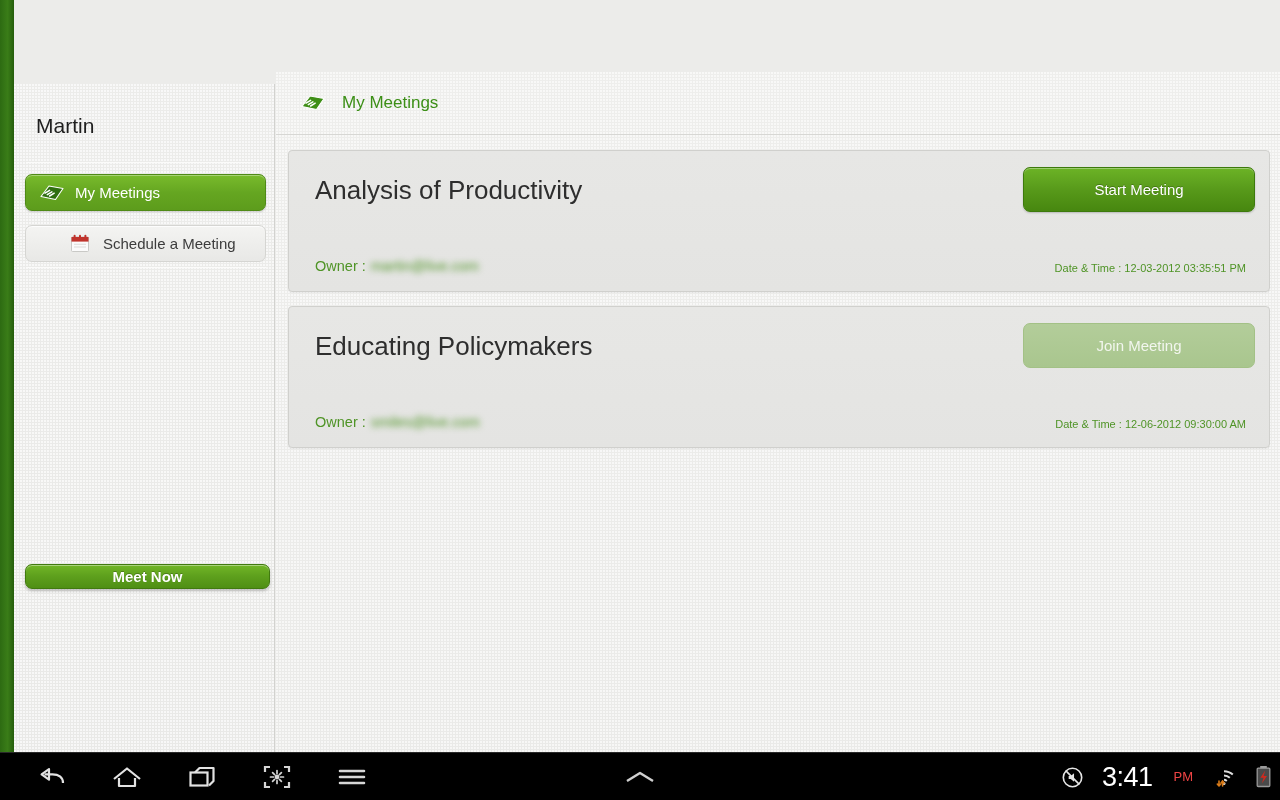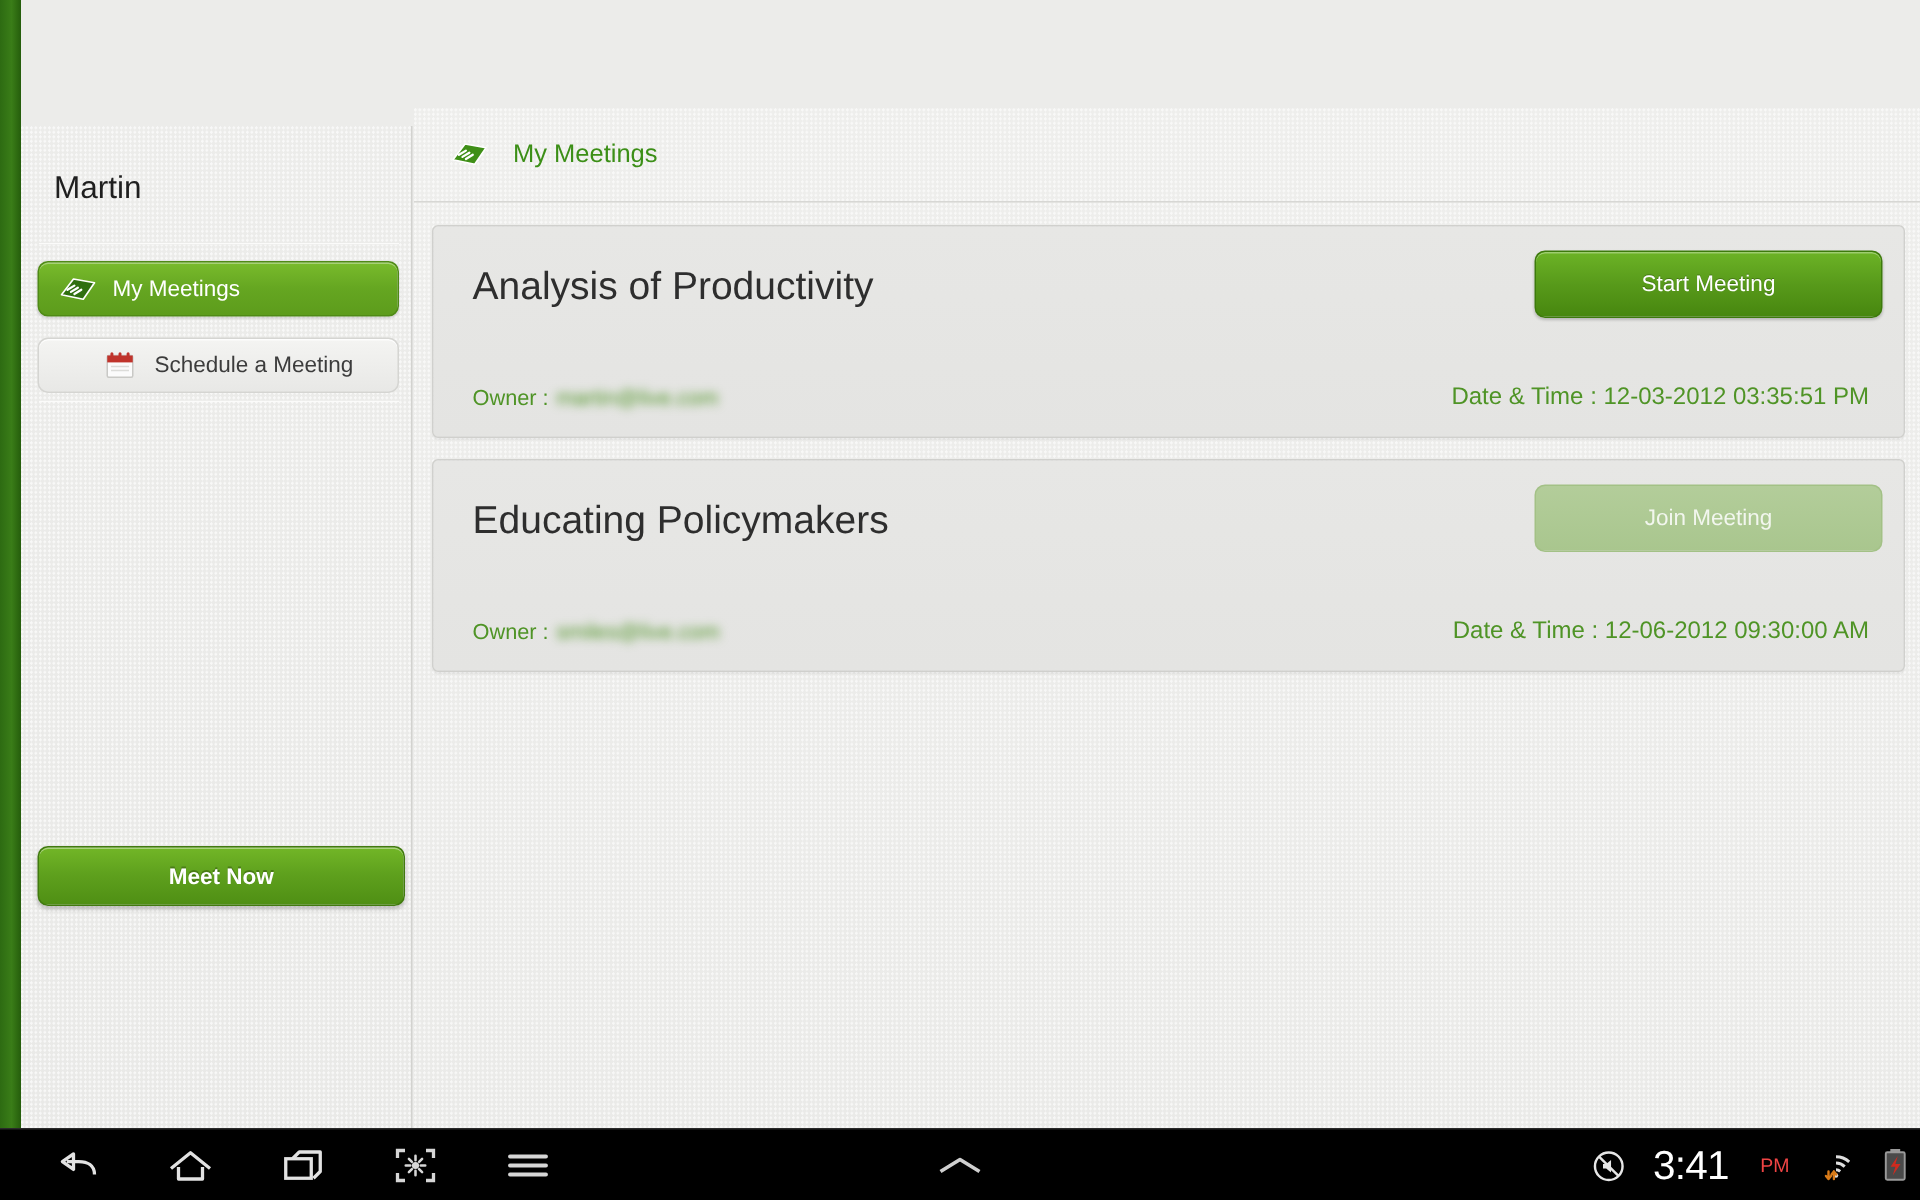--- a/index.html
+++ b/index.html
@@ -161,21 +161,21 @@
     flex: none;
   }
   .nav-label { font-size: 15px; }
   .nav-item.active .nav-label { color: #ffffff; }
   .nav-item.plain .nav-label { color: #3c3c3c; }
 
   
   .meet-now {
     position: absolute;
     left: 11px; top: 480px;
-    width: 245px; height: 40px;
+    width: 245px; height: 25px;
     border-radius: 7px;
     background: linear-gradient(to bottom, #72b627 0%, #5ea01d 48%, #4f8f14 100%);
     border: 1px solid #417a0f;
     box-shadow: inset 0 1px 0 rgba(255,255,255,.4), 0 2px 3px rgba(0,0,0,.22);
     color: #fff;
     font-size: 15px;
     font-weight: bold;
     display: flex;
     align-items: center;
     justify-content: center;
@@ -241,21 +241,21 @@
   }
   .owner-value {
     margin-left: 5px;
     color: #4f9426;
     filter: blur(3.2px);
     user-select: none;
   }
   .card-date {
     position: absolute;
     right: 23px; bottom: 17px;
-    font-size: 16px;
+    font-size: 11px;
     color: #4f9426;
     white-space: nowrap;
     padding-left: 48px;
   }
   .card-btn {
     position: absolute;
     right: 14px; top: 16px;
     width: 232px; height: 45px;
     border-radius: 7px;
     display: flex;

